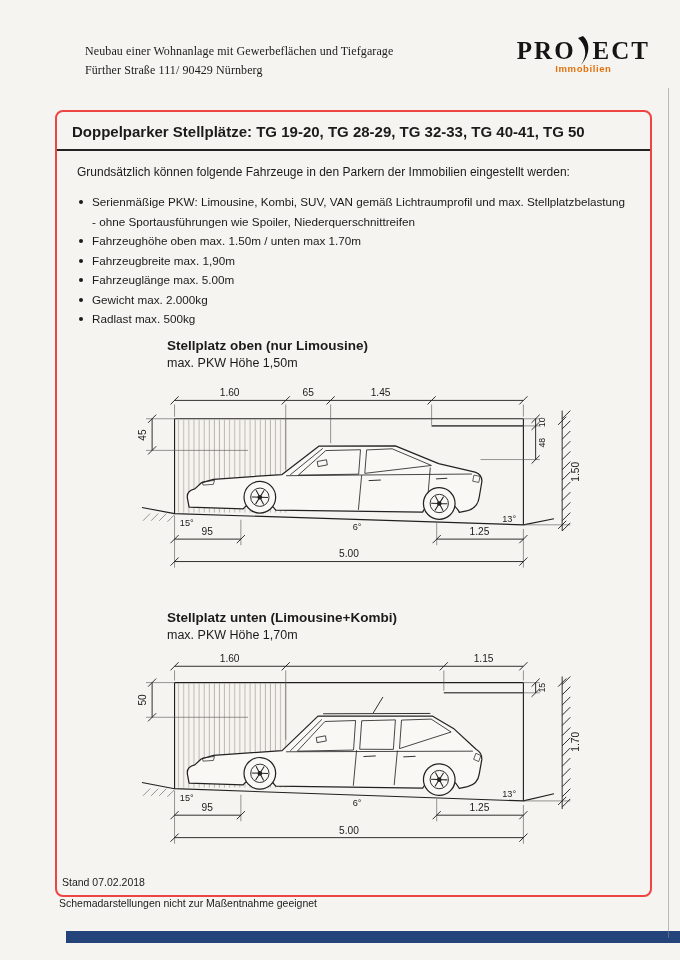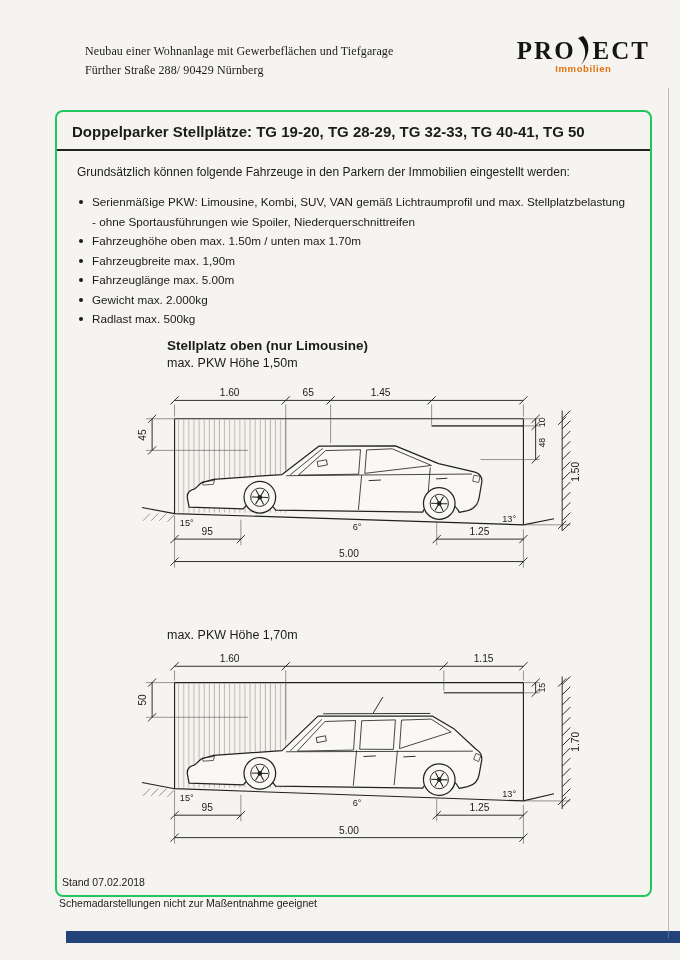--- a/index.html
+++ b/index.html
@@ -4,21 +4,21 @@
 <style>
   html,body{margin:0;padding:0;background:#e9e7e3;}
   .page{position:relative;width:680px;height:960px;background:#f6f4f0;
         font-family:"Liberation Sans",sans-serif;color:#1b1b1b;overflow:hidden;}
   .abs{position:absolute;}
   .hdr{font-size:12px;letter-spacing:.1px;font-family:Liberation Serif, serif;}
   .logo-word{font-family:"Liberation Serif",serif;font-weight:bold;font-size:25px;
              letter-spacing:2px;color:#151515;display:flex;align-items:center;justify-content:space-between;}
   .logo-sub{font-size:9.5px;font-weight:bold;letter-spacing:.6px;text-align:center;margin-top:-3px;}
   .main-box{position:absolute;left:55px;top:110px;width:593px;height:783px;
-            border:2px solid #22c55e;border-radius:8px;}
+            border:2px solid #ef4444;border-radius:8px;}
   .box-title{padding:11px 15px 9px;font-size:15px;font-weight:bold;
              border-bottom:2px solid #222;white-space:nowrap;}
   .intro{position:absolute;left:20px;top:53px;font-size:12px;white-space:nowrap;}
   .bullets{position:absolute;left:22px;top:80px;font-size:11.7px;}
   .brow{display:flex;line-height:19.5px;white-space:nowrap;}
   .dot{width:4px;height:4px;background:#1b1b1b;border-radius:50%;
        margin:8px 9px 0 0;flex:none;}
   .dot.hide{visibility:hidden;}
   .dtitle{position:absolute;font-size:13.5px;font-weight:bold;white-space:nowrap;}
   .dsub{position:absolute;font-size:12.5px;white-space:nowrap;}
@@ -35,21 +35,21 @@
   .dimline{stroke:#1f1f1f;stroke-width:.9;fill:none;}
   .env{stroke:#1f1f1f;stroke-width:1.1;fill:none;}
   .carline{stroke:#222;fill:none;stroke-linejoin:round;}
 </style>
 </head>
 <body>
 
 <div class="page">
 
   <div class="abs hdr" style="left:85px;top:44px;">Neubau einer Wohnanlage mit Gewerbeflächen und Tiefgarage</div>
-  <div class="abs hdr" style="left:85px;top:63px;">Fürther Straße 288/ 90429 Nürnberg</div>
+  <div class="abs hdr" style="left:85px;top:63px;">Fürther Straße 111/ 90429 Nürnberg</div>
 
   <div class="abs" style="right:30px;top:36px;text-align:right;">
     <div class="logo-word">
       <span>PRO</span>
       <span style="margin:0 1px;">
         <svg width="15" height="30" viewBox="0 0 15 30">
           <path d="M6,0 C13,6 14,18 4,29 C11,19 9,9 1,2 Z" fill="#111"></path>
         </svg>
       </span>
       <span>ECT</span>
@@ -159,20 +159,21 @@
       <text class="ang" x="386" y="139" text-anchor="middle">13°</text>
 
       <path class="dimline" d="M58,156 H123 M54,160 L62,152 M119,160 L127,152
                M315,156 H400 M311,160 L319,152 M396,160 L404,152
                M58,178 H400 M54,182 L62,174 M396,182 L404,174"></path>
       <text x="90" y="152" text-anchor="middle">95</text>
       <text x="357" y="152" text-anchor="middle">1.25</text>
       <text x="229" y="174" text-anchor="middle">5.00</text>
     </svg>
 
+    <div class="dtitle" style="left:110px;top:498px;">Stellplatz unten (Limousine+Kombi)</div>
     <div class="dsub" style="left:110px;top:516px;text-align:center;">max. PKW Höhe 1,70m</div>
 
     <svg class="abs" style="left:58px;top:540px;" width="470" height="204" viewBox="0 0 460 200">
       <defs>
         <pattern id="hv2" width="5" height="6" patternUnits="userSpaceOnUse">
           <line x1="2" y1="0" x2="2" y2="6" stroke="#b8b2a9" stroke-width="0.9"></line>
         </pattern>
       </defs>
 
       <rect x="59" y="31" width="110" height="102" fill="url(#hv2)"></rect>

